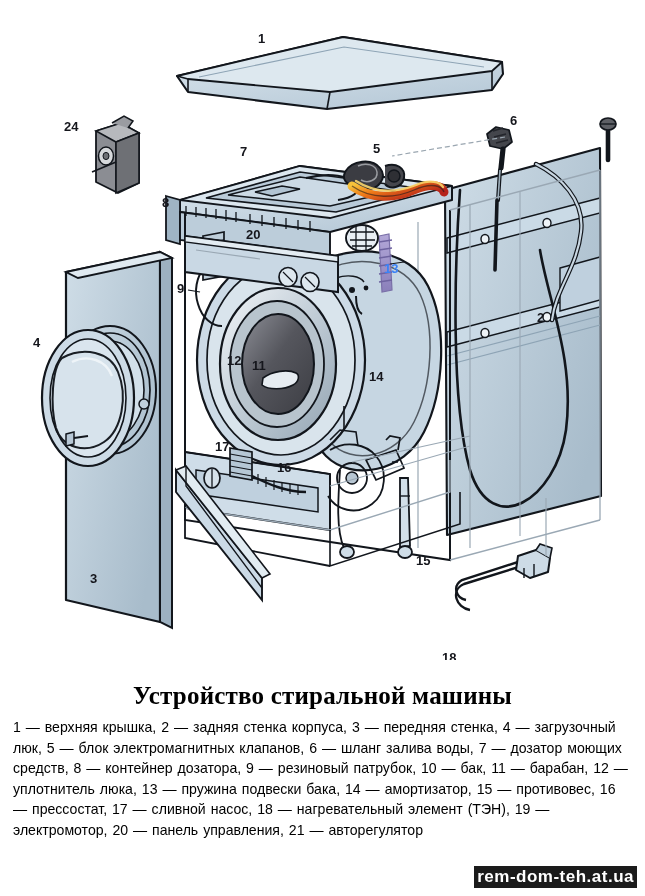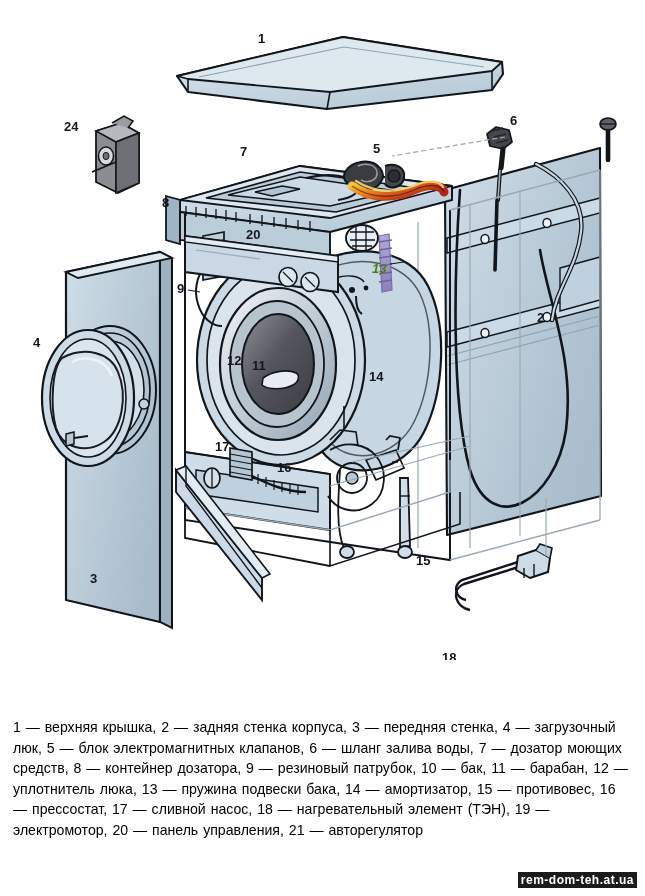--- a/index.html
+++ b/index.html
@@ -10,21 +10,21 @@
     color:#111;
   }
   #diagram{position:absolute;left:0;top:0;width:645px;height:660px;}
   .callout{
     position:absolute;
     font-family:"Liberation Sans", sans-serif;
     font-weight:bold;font-size:13px;color:#15161c;
     line-height:1;white-space:nowrap;
     pointer-events:none;
   }
-  .callout.italic{font-style:italic;color:#4d7c0f;}
+  .callout.italic{color:#3b82f6;margin-left:12px;}
 
   #caption-area{
     position:absolute;left:0;top:660px;width:645px;height:236px;
     background:#fff;
   }
   #title{
     position:absolute;left:0;top:22px;width:645px;
     text-align:center;
     font-family:"Liberation Serif", serif;
     font-weight:bold;font-size:25px;color:#000;
@@ -33,21 +33,21 @@
   #legend{
     position:absolute;left:13px;top:57px;width:618px;
     font-family:"Liberation Sans", sans-serif;
     font-weight:normal;font-size:14.1px;line-height:20.5px;
     color:#000;text-align:left;
     word-spacing:1px;
   }
   #watermark{
     position:absolute;right:8px;bottom:8px;
     font-family:"Liberation Sans", sans-serif;
-    font-weight:bold;font-size:12px;
+    font-weight:bold;font-size:17px;
     color:#ffffff;background:#1b1b1b;
     padding:1px 3px;letter-spacing:0.5px;
   }
 </style>
 </head>
 <body>
 
 <svg id="diagram" viewBox="0 0 645 660" xmlns="http://www.w3.org/2000/svg">
   <defs>
     <linearGradient id="gPanel" x1="0" y1="0" x2="0.6" y2="1">
@@ -322,15 +322,16 @@
   <span class="callout" style="left:227px;top:354px;">12</span>
   <span class="callout" style="left:369px;top:370px;">14</span>
   <span class="callout" style="left:215px;top:440px;">17</span>
   <span class="callout" style="left:277px;top:461px;">16</span>
   <span class="callout" style="left:416px;top:554px;">15</span>
   <span class="callout" style="left:90px;top:572px;">3</span>
   <span class="callout" style="left:442px;top:651px;">18</span>
 </div>
 
 <div id="caption-area">
+  <div id="title">Устройство стиральной машины</div>
   <div id="legend">1 — верхняя крышка,    2 — задняя стенка корпуса,    3 — передняя стенка, 4 — загрузочный люк,    5 — блок электромагнитных клапанов,    6 — шланг залива воды,     7 — дозатор моющих средств,   8 — контейнер дозатора, 9 — резиновый патрубок,     10 — бак,    11 — барабан,    12 — уплотнитель люка,     13 — пружина подвески бака,     14 — амортизатор,     15 — противовес,    16 — прессостат,    17 — сливной насос,    18 — нагревательный элемент (ТЭН),     19 — электромотор,    20 — панель управления,     21 — авторегулятор</div>
   <div id="watermark">rem-dom-teh.at.ua</div>
 </div>
 
 </body></html>

